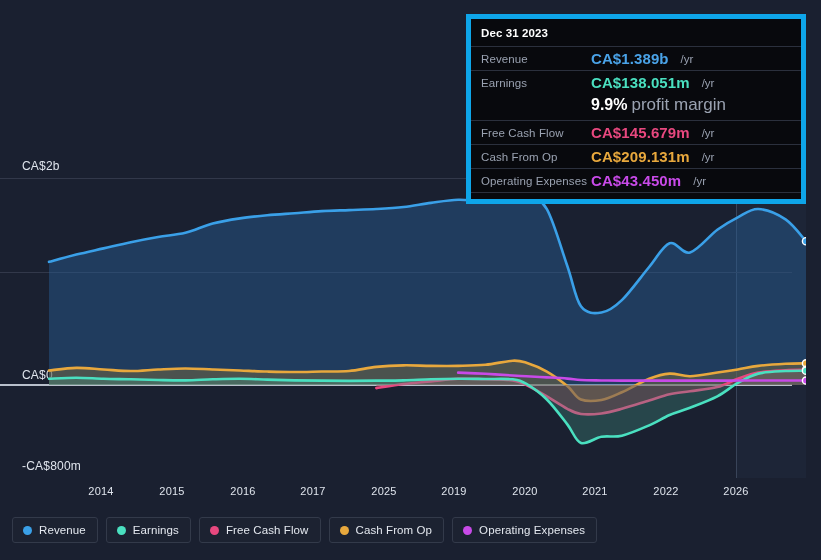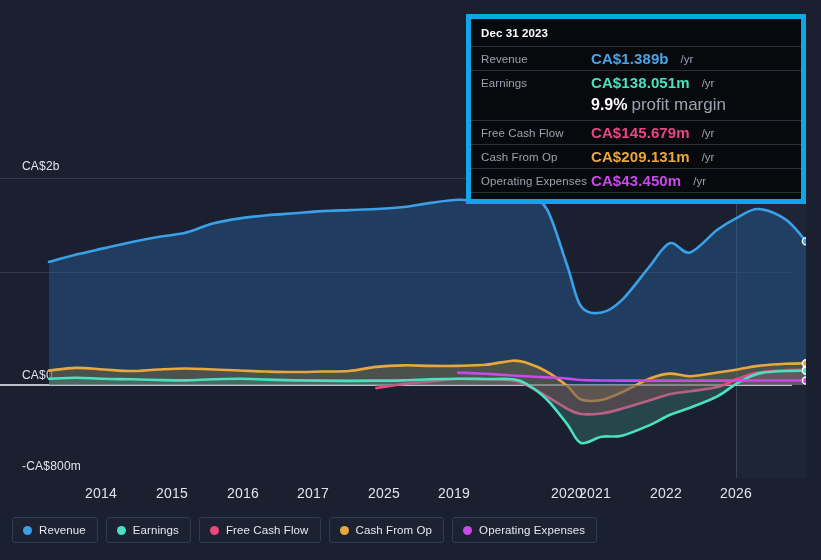--- a/index.html
+++ b/index.html
@@ -5,21 +5,21 @@
   html,body{margin:0;padding:0;background:#1a2030;}
   body{width:821px;height:560px;position:relative;overflow:hidden;
        font-family:"Liberation Sans","DejaVu Sans",sans-serif;
        background:#1a2030;color:#e9edf2;}
 
   .gridline{position:absolute;left:0;width:792px;height:1px;background:#32384a;}
   .zeroline{position:absolute;left:0;width:792px;height:2px;background:#b9c0cc;}
 
   .ylabel{position:absolute;font-size:12px;color:#dfe4ec;white-space:nowrap;letter-spacing:.2px;text-align:center;}
 
-  .xlabel{position:absolute;font-size:14px;color:#dfe4ec;top:485px;white-space:nowrap;
+  .xlabel{position:absolute;font-size:11px;color:#dfe4ec;top:485px;white-space:nowrap;
           transform:translateX(-50%);letter-spacing:.2px;}
 
   
   #forecast-band{position:absolute;left:736px;top:178px;width:70px;height:300px;
                  background:rgba(70,110,160,.07);}
   #forecast-divider{position:absolute;left:736px;top:178px;width:1px;height:300px;
                     background:#3a4considered;}
   #forecast-divider{background:#394459;}
 
   
@@ -62,21 +62,21 @@
 <div class="ylabel" style="left:22px;top:159px;">CA$2b</div>
 <div class="ylabel" style="left:22px;top:368px;">CA$0</div>
 <div class="ylabel" style="left:22px;top:459px;">-CA$800m</div>
 
 <div class="xlabel" style="left:101px;">2014</div>
 <div class="xlabel" style="left:172px;">2015</div>
 <div class="xlabel" style="left:243px;">2016</div>
 <div class="xlabel" style="left:313px;">2017</div>
 <div class="xlabel" style="left:384px;">2025</div>
 <div class="xlabel" style="left:454px;">2019</div>
-<div class="xlabel" style="left:525px;margin-left:42px;">2020</div>
+<div class="xlabel" style="left:525px;">2020</div>
 <div class="xlabel" style="left:595px;">2021</div>
 <div class="xlabel" style="left:666px;">2022</div>
 <div class="xlabel" style="left:736px;">2026</div>
 
 <svg id="chart-svg" viewBox="0 0 821 560" preserveAspectRatio="none">
   <defs>
     <clipPath id="plotclip">
         <rect x="14" y="172" width="792" height="310"></rect>
       </clipPath>
   </defs>

